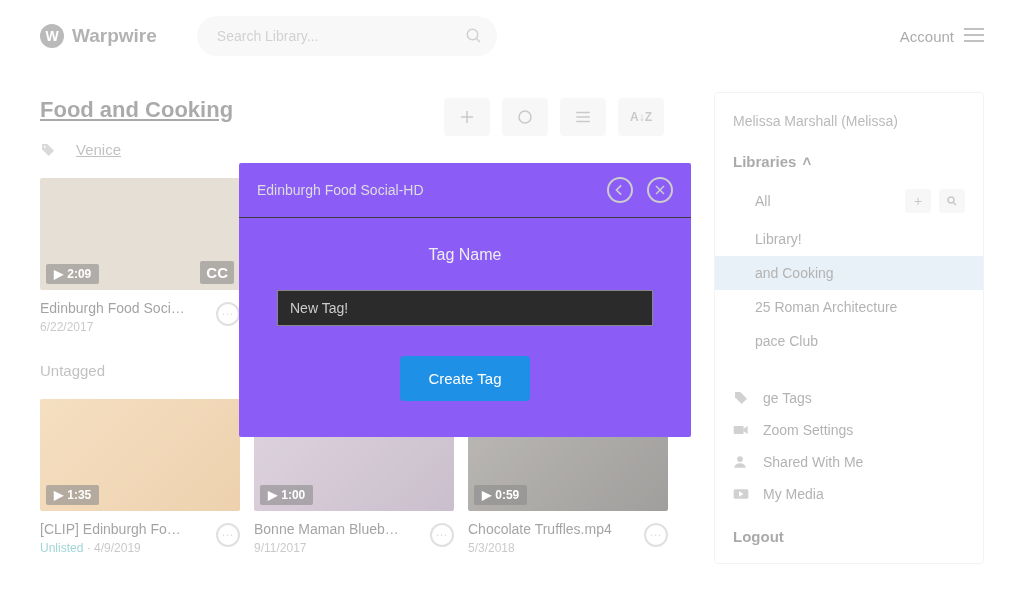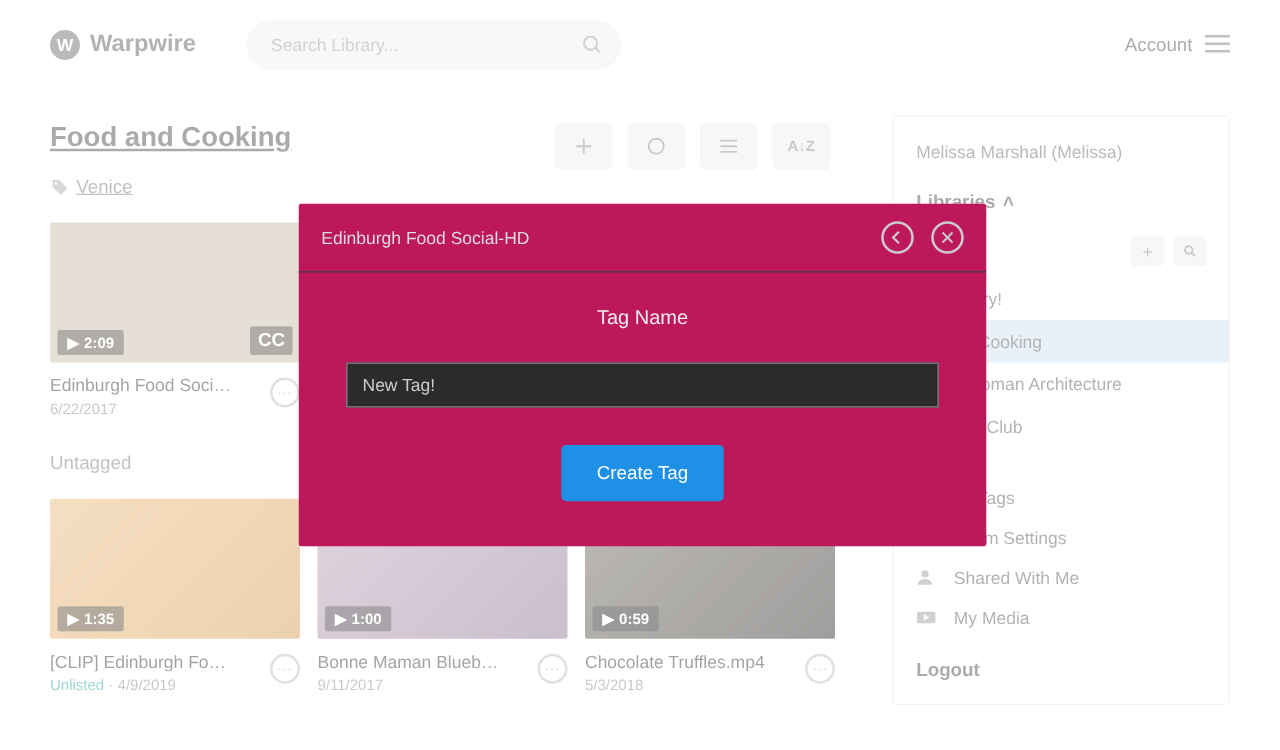--- a/index.html
+++ b/index.html
@@ -59,21 +59,21 @@
   .toolbar {
     position: absolute;
     left: 444px; top: 98px;
     display: flex; gap: 12px;
   }
   .tool-btn {
     width: 46px; height: 38px; background: #eee; border-radius: 4px;
     display: flex; align-items: center; justify-content: center;
     color: #888;
   }
-  .tag-row { display: flex; align-items: center; gap: 5px; margin-top: 18px; color: #888; }
+  .tag-row { display: flex; align-items: center; gap: 20px; margin-top: 18px; color: #888; }
   .tag-link { color: #777; text-decoration: underline; font-size: 15px; }
 
   .grid { display: flex; gap: 14px; margin-top: 20px; flex-wrap: wrap; }
   .card { width: 200px; }
   .thumb {
     width: 200px; height: 112px; background: #c7b9a5;
     position: relative; border-radius: 2px;
   }
   .thumb.orange { background: linear-gradient(135deg,#e8b876,#d89a4e); }
   .thumb.berry { background: linear-gradient(135deg,#b8a0b5,#8a7090); }
@@ -120,21 +120,21 @@
   .side-row { padding: 8px 18px; display:flex; align-items:center; gap:12px; font-size:14px; color:#555;}
   .side-row-icon { width:18px; color:#888; display:flex; }
   .logout { padding: 18px 18px 4px; font-weight:600; font-size:15px; color:#444;}
 
   
   .scrim {
     position: absolute; inset: 0; background: rgba(255,255,255,0.55);
   }
   .modal {
     position: absolute; left: 239px; top: 163px;
-    width: 550px; background: #be185d; color: #eee;
+    width: 452px; background: #8b5cf6; color: #eee;
     border-radius: 2px;
   }
   .modal-head {
     display: flex; align-items: center; padding: 14px 18px;
     border-bottom: 1px solid #3d3d3d;
   }
   .modal-title { font-size: 14px; flex: 1; color:#ddd; }
   .modal-icons { display:flex; gap:14px; }
   .round-btn {
     width: 26px; height: 26px; border: 2px solid #ccc; border-radius: 50%;

